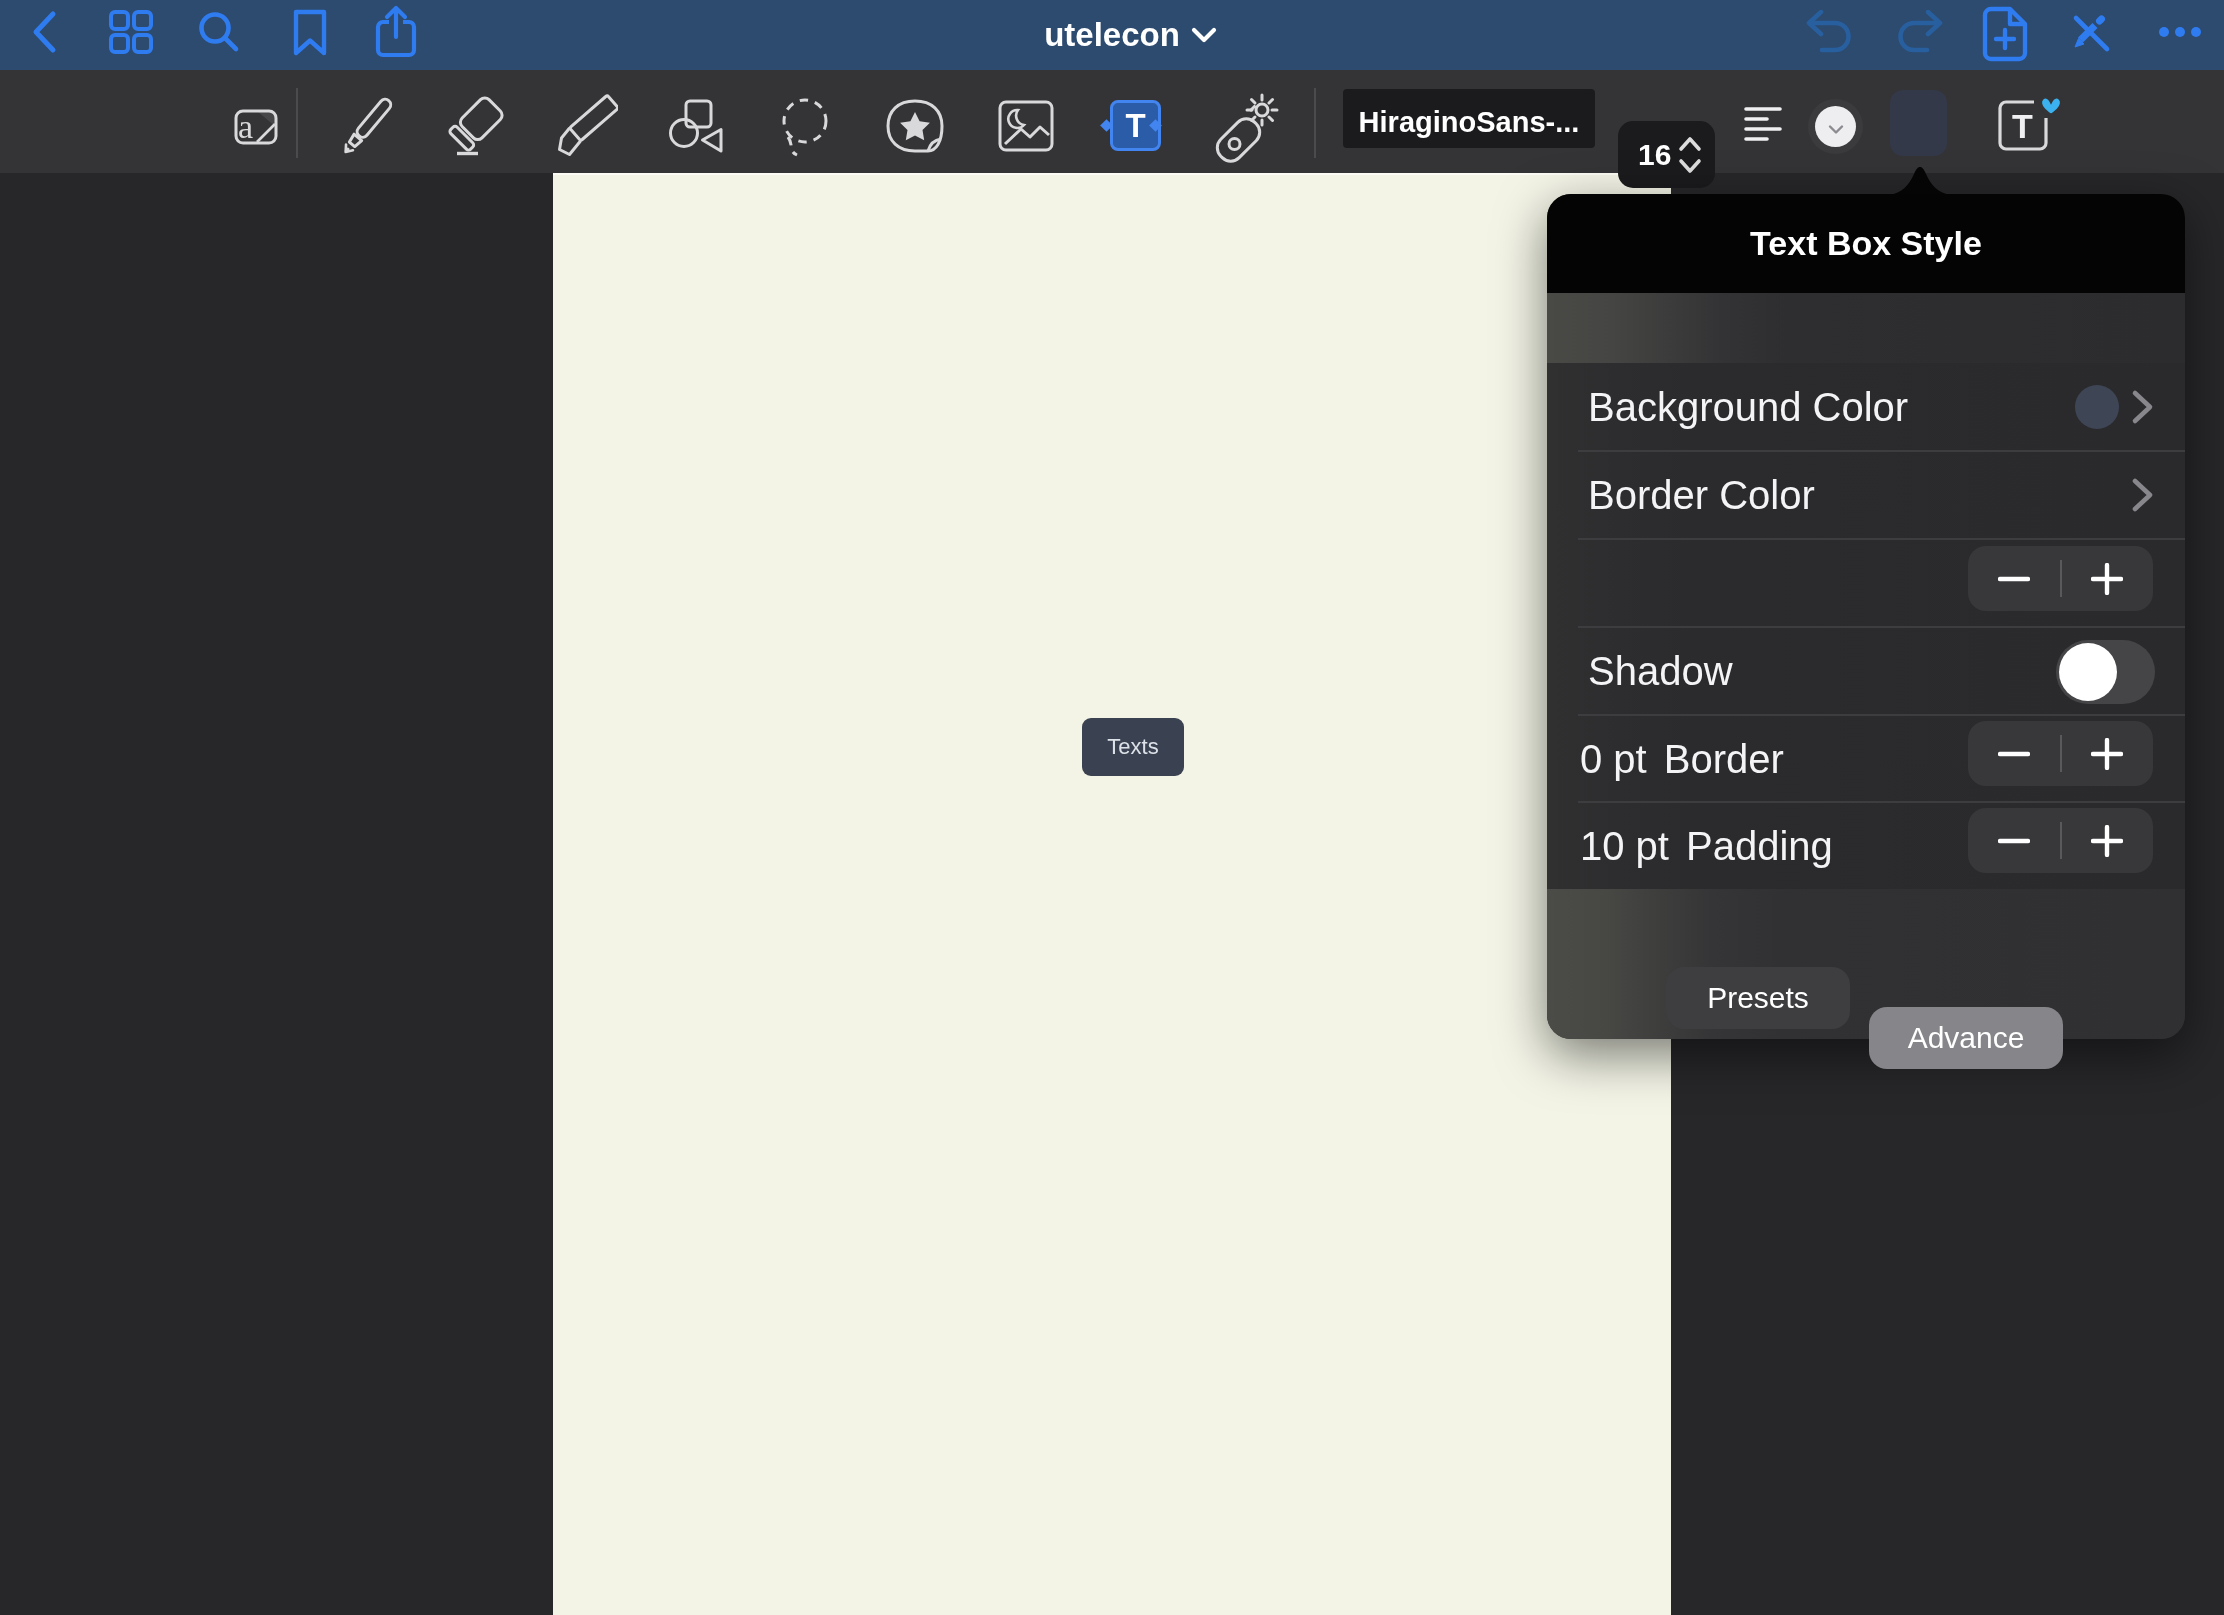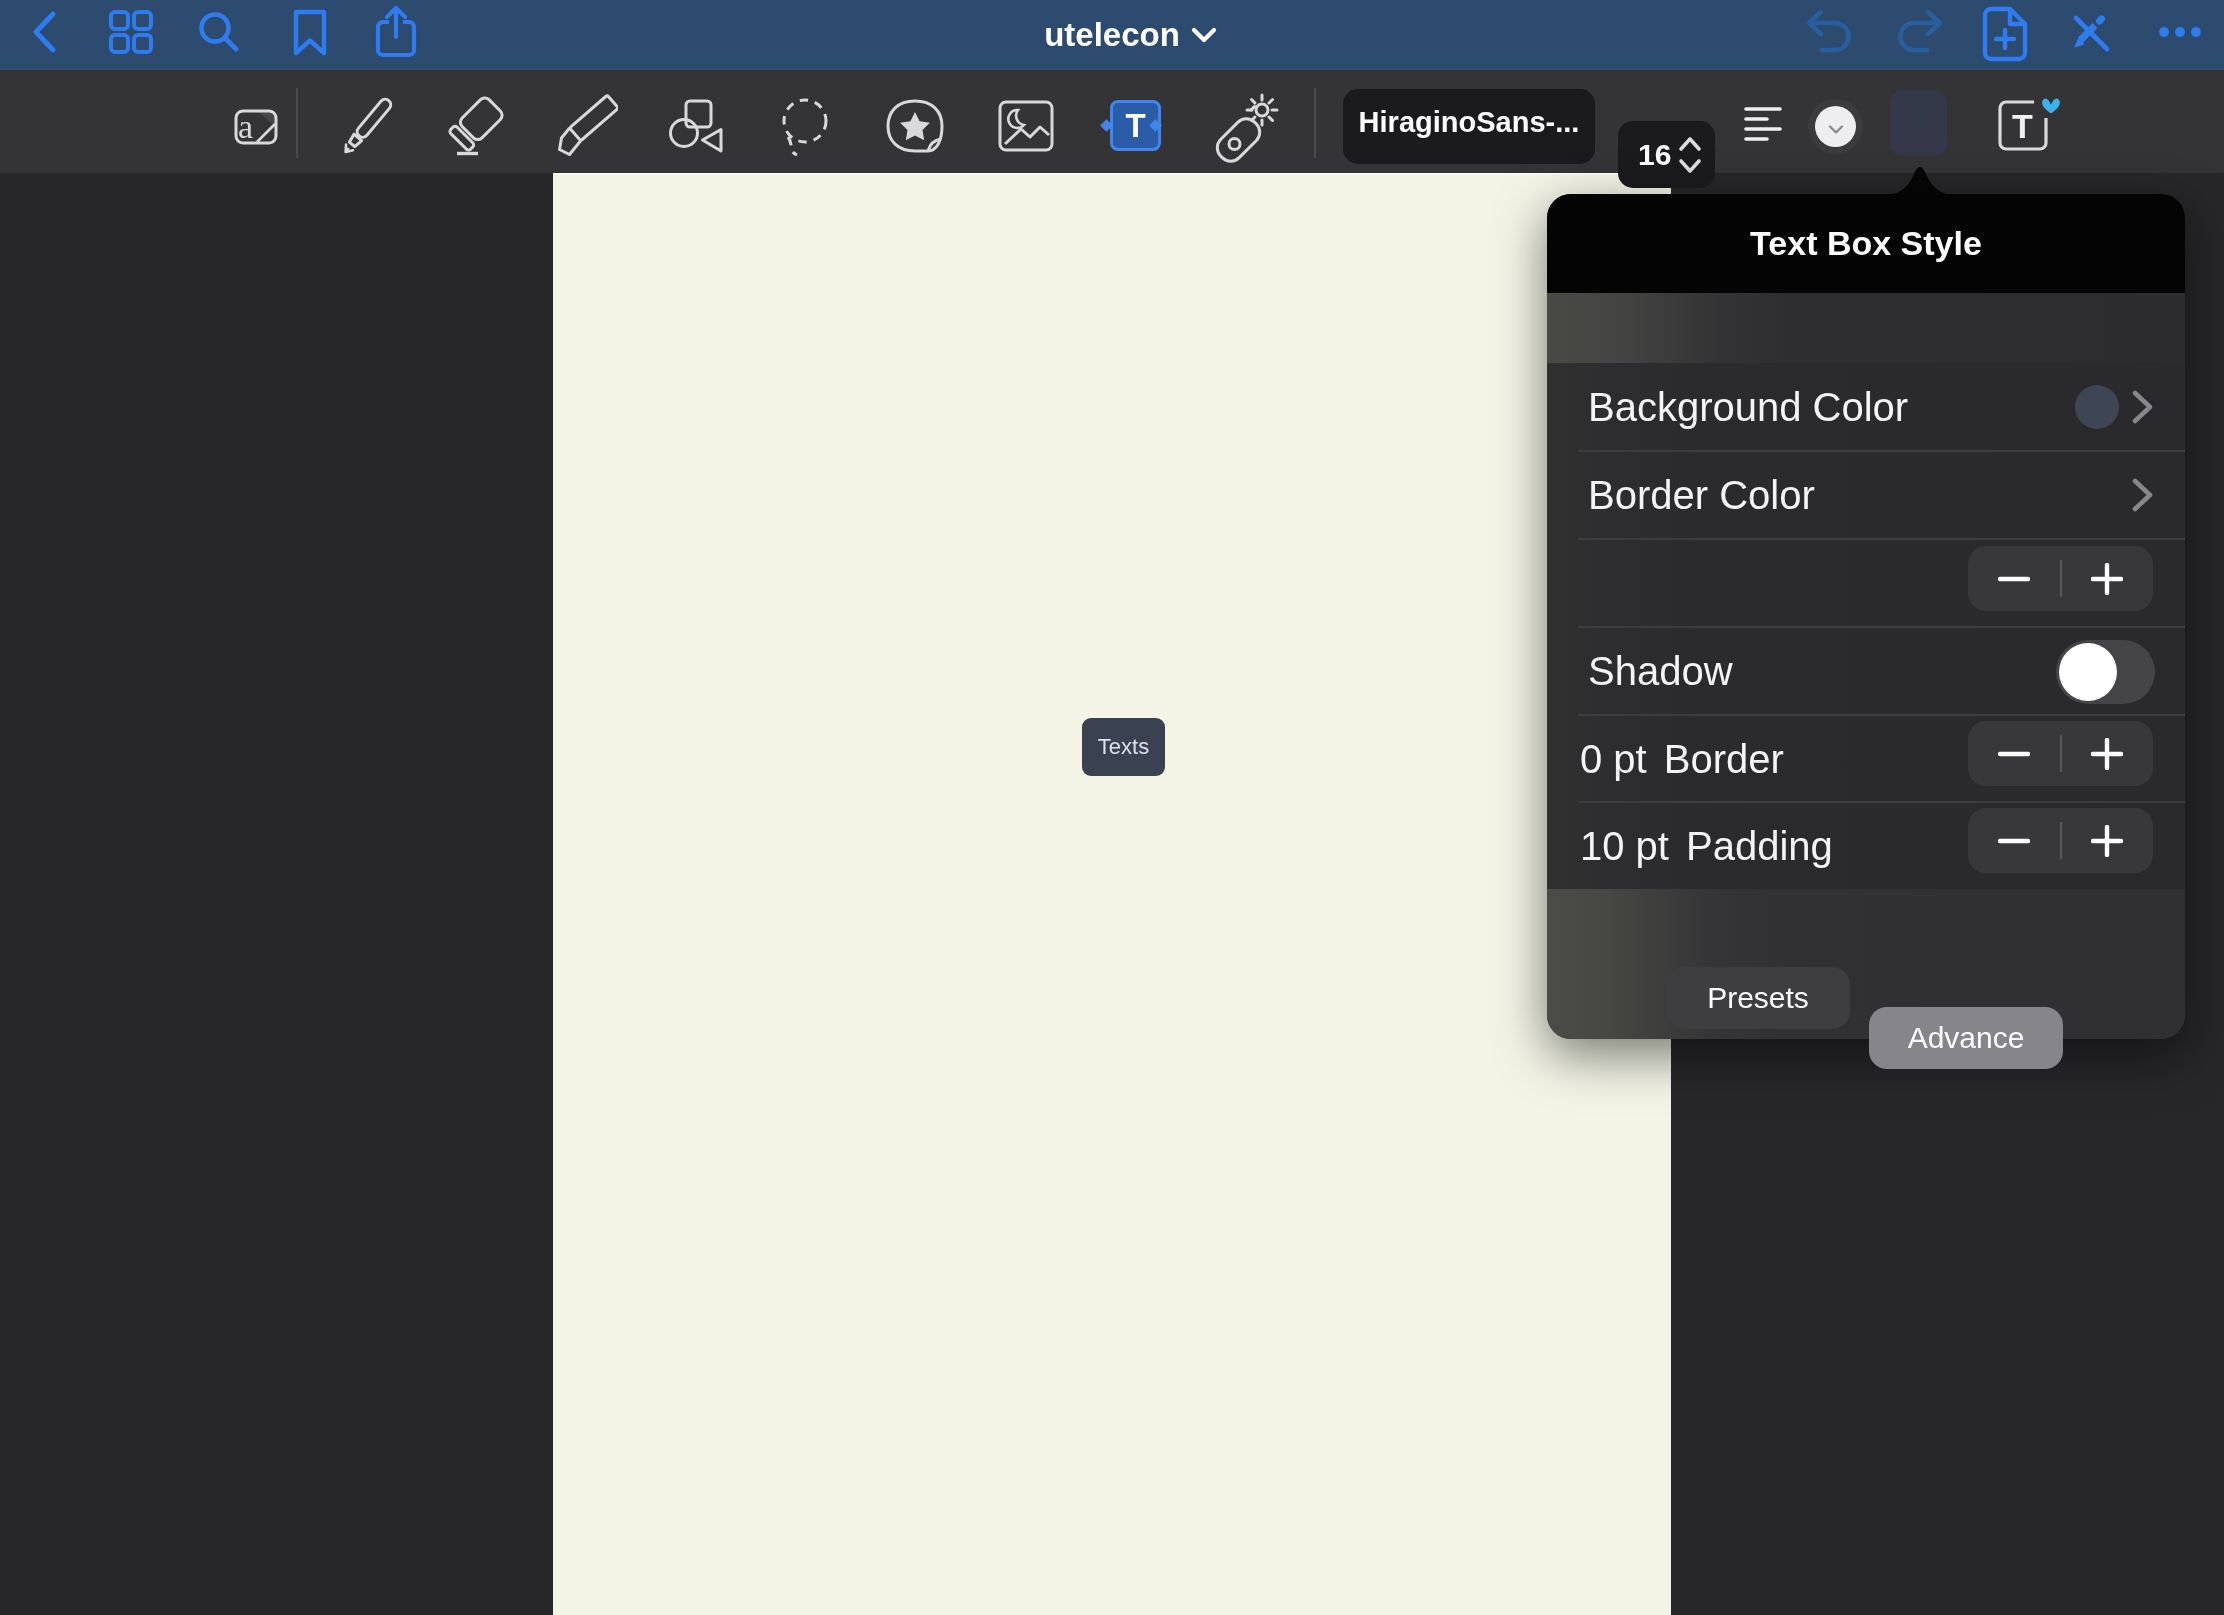--- a/index.html
+++ b/index.html
@@ -6,31 +6,31 @@
   body{width:2224px;height:1615px;position:relative;overflow:hidden;
        background:#27272a;font-family:"Liberation Sans",sans-serif;}
   .abs{position:absolute}
   
   #topbar{left:0;top:0;width:2224px;height:70px;background:#2d4a6f;}
   #title{left:0;top:0;width:2224px;height:49px;line-height:70px;text-align:center;
          color:#fff;font-size:33px;font-weight:bold;letter-spacing:0px;}
   
   #toolbar{left:0;top:70px;width:2224px;height:103px;background:#343437;}
   .vsep{position:absolute;width:2px;background:#4b4b4e;}
-  #fontbox{left:1343px;top:89px;width:252px;height:75px;background:#1b1b1d;border-radius:15px;
+  #fontbox{left:1343px;top:89px;width:252px;height:59px;background:#1b1b1d;border-radius:4px;
            color:#fff;font-size:29px;font-weight:bold;text-align:center;line-height:67px;}
   #sizebox{left:1618px;top:89px;width:97px;height:67px;background:#1b1b1d;border-radius:15px;margin-top:32px;}
   #sizebox span{position:absolute;left:20px;top:0;height:67px;line-height:67px;color:#fff;font-size:30px;font-weight:bold;}
   #pressedbtn{left:1890px;top:90px;width:57px;height:66px;background:#333948;border-radius:13px;}
   #texttool{left:1110px;top:100px;width:51px;height:51px;background:#2a5ca8;border:3px solid #4285f0;border-radius:8px;box-sizing:border-box;}
   #texttool .t{position:absolute;left:0;top:0;width:100%;height:100%;color:#fff;font-size:33px;font-weight:bold;text-align:center;line-height:46px;}
   .handle{position:absolute;width:9px;height:9px;background:#4285f0;transform:rotate(45deg);}
   
   #paper{left:553px;top:173px;width:1118px;height:1442px;background:#f3f4e6;border-top:2px solid #fcfcf4;}
-  #textsbox{left:1082px;top:718px;width:83px;height:58px;background:#3a4150;border-radius:9px;
+  #textsbox{left:1082px;top:718px;width:102px;height:58px;background:#3a4150;border-radius:9px;
             color:#dde1e8;font-size:22px;text-align:center;line-height:58px;}
   
   #popup{left:1547px;top:194px;width:638px;height:845px;border-radius:24px;
          box-shadow:0 16px 50px rgba(0,0,0,0.5); background:#2c2c2e;}
   #pheader{position:absolute;left:0;top:0;width:638px;height:99px;background:#040404;
            border-radius:24px 24px 0 0;color:#fff;font-size:34px;font-weight:bold;
            text-align:center;line-height:99px;}
   #pband1{position:absolute;left:0;top:99px;width:638px;height:70px;
           background:linear-gradient(90deg,#494946 0px,#454543 65px,#3c3c3c 120px,#333335 175px,#2e2e30 240px,#2c2c2e 100%);}
   #prows{position:absolute;left:0;top:169px;width:638px;height:526px;

